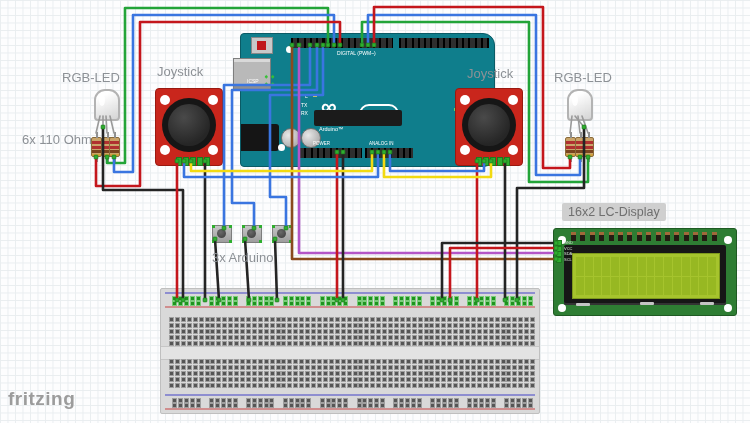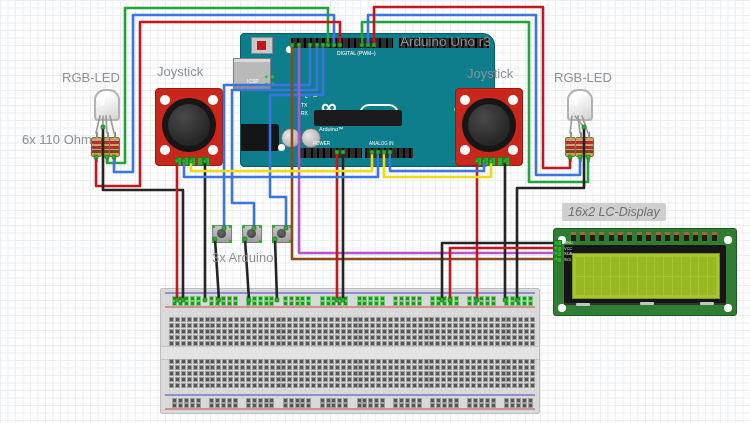--- a/index.html
+++ b/index.html
@@ -1199,20 +1199,20 @@
       <polyline points="390,152 390,171 484,171 484,161" fill="none" stroke="#3a75e0" stroke-width="2.6" stroke-linejoin="round" stroke-linecap="round"></polyline>
       <rect x="388.1" y="150.1" width="3.8" height="3.8" rx="0.6" fill="#2fae2f" stroke="#1e7a1e" stroke-width="0.7"></rect>
       <rect x="482.1" y="159.1" width="3.8" height="3.8" rx="0.6" fill="#2fae2f" stroke="#1e7a1e" stroke-width="0.7"></rect>
       <polyline points="384,152 384,177 491,177 491,161" fill="none" stroke="#f2da12" stroke-width="2.6" stroke-linejoin="round" stroke-linecap="round"></polyline>
       <rect x="382.1" y="150.1" width="3.8" height="3.8" rx="0.6" fill="#2fae2f" stroke="#1e7a1e" stroke-width="0.7"></rect>
       <rect x="489.1" y="159.1" width="3.8" height="3.8" rx="0.6" fill="#2fae2f" stroke="#1e7a1e" stroke-width="0.7"></rect>
     </svg>
 
   <div class="lbl" style="left:62px;top:70px;">RGB-LED</div>
   <div class="lbl" style="left:157px;top:64px;">Joystick</div>
-  <div class="lbl" style="left:400px;top:34px;font-size:13.5px;">Arduino Uno r3</div>
   <div class="lbl" style="left:467px;top:66px;">Joystick</div>
   <div class="lbl" style="left:554px;top:70px;">RGB-LED</div>
   <div class="lbl" style="left:22px;top:132px;">6x 110 Ohm</div>
   <div class="lbl" style="left:212px;top:250px;">3x Arduino</div>
-  <div class="lbl-box" style="left:562px;top:203px;font-style:italic;">16x2 LC-Display</div>
+  <div class="lbl-box" style="left:562px;top:203px;">16x2 LC-Display</div>
+  <div class="watermark">fritzing</div>
 
 </div>
 
 </body></html>

